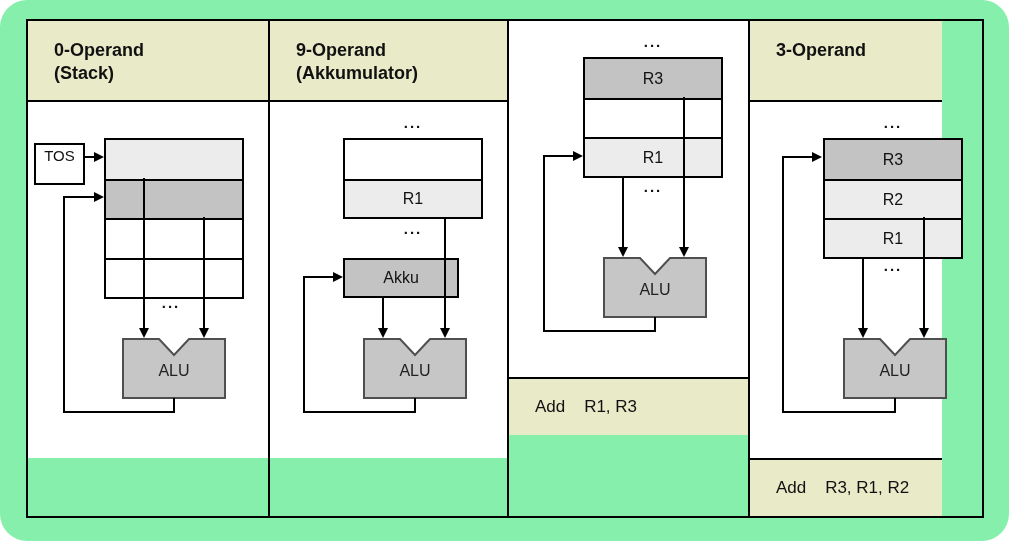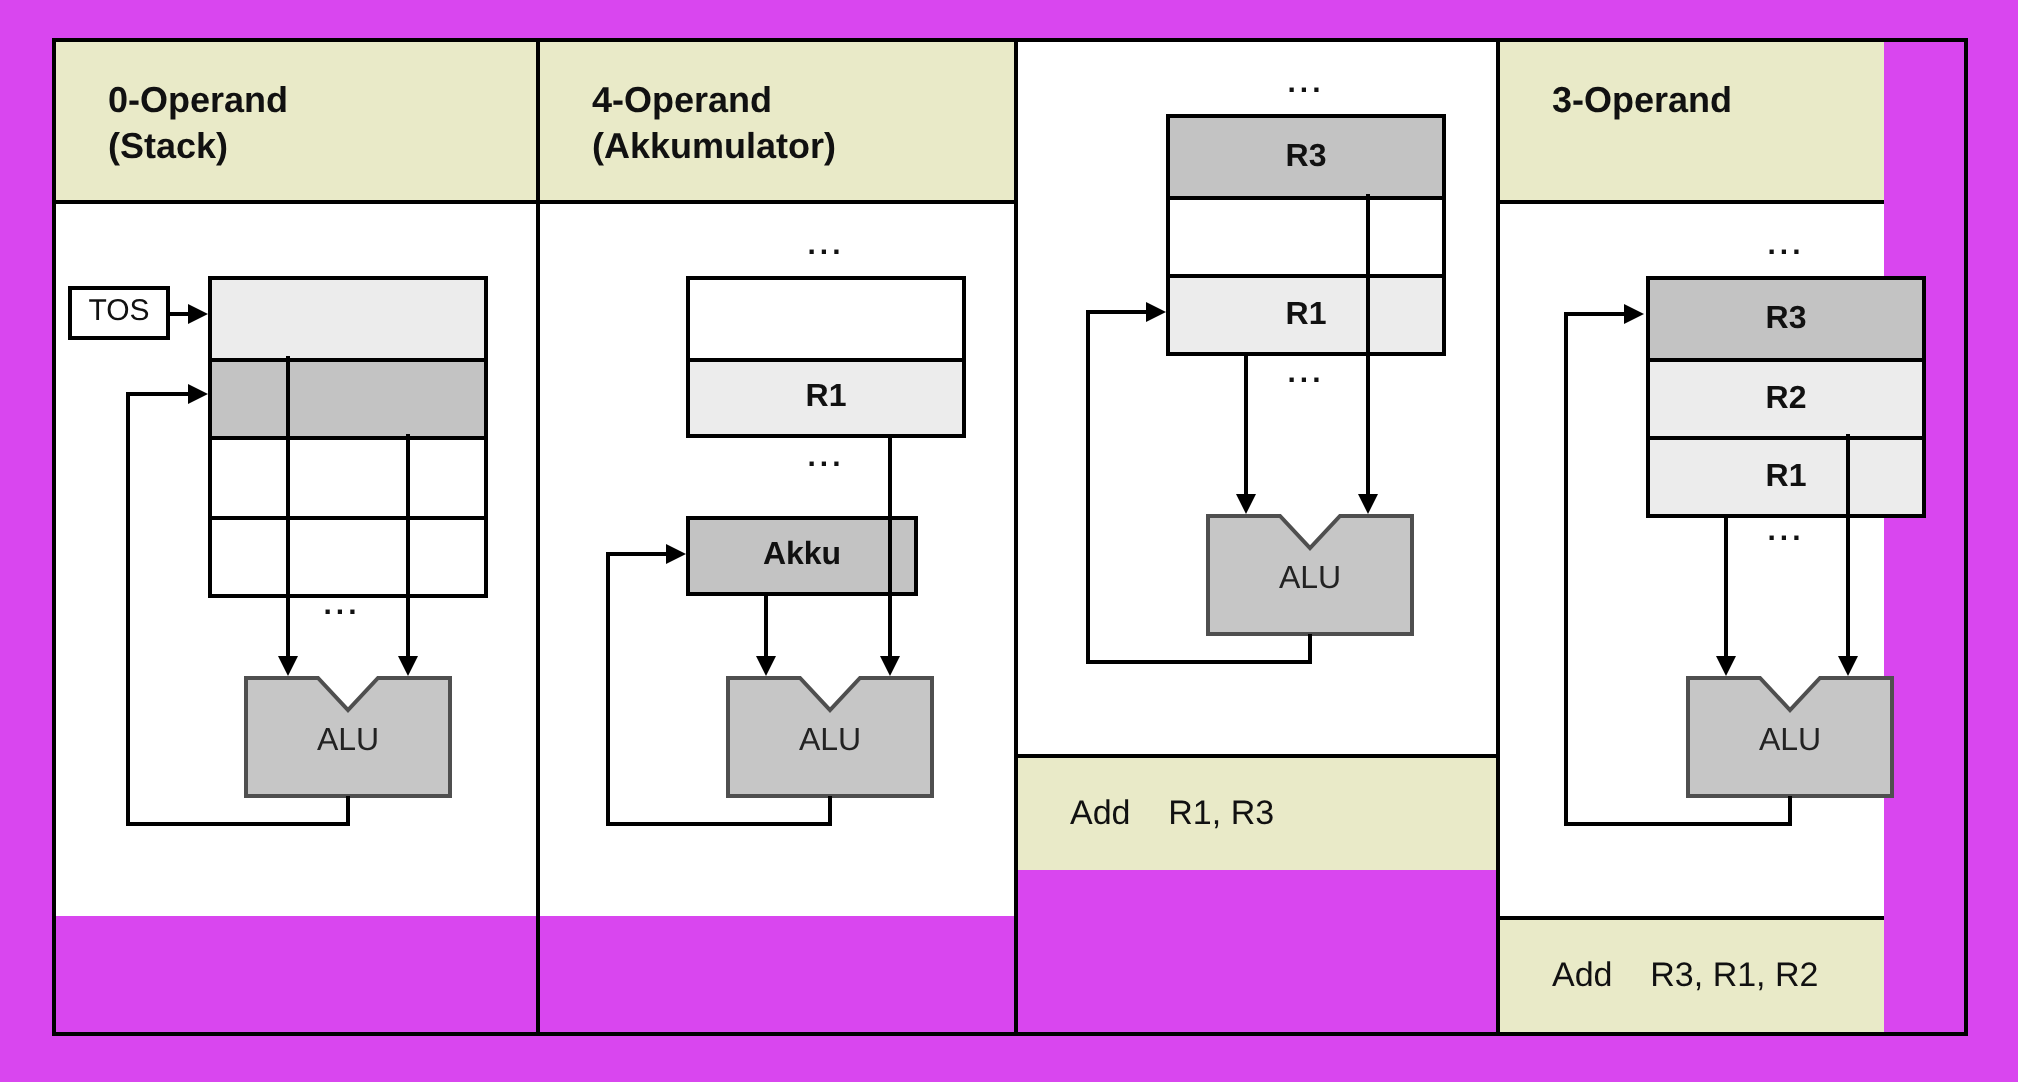--- a/index.html
+++ b/index.html
@@ -1,43 +1,43 @@
 <!DOCTYPE html>
 <html><head>
 <meta charset="utf-8">
 <style>
   html,body{margin:0;padding:0;background:#fff;}
-  .page{position:relative;width:1009px;height:541px;background:#d946ef;
-        font-family:"Liberation Sans","DejaVu Sans",sans-serif;color:#111;overflow:hidden;}
+  .page{position:relative;width:1009px;height:541px;background:#86efac;
+        font-family:"Liberation Sans","DejaVu Sans",sans-serif;color:#111;overflow:hidden;border-radius:27px;}
   .tbl{position:absolute;left:26px;top:19px;width:958px;height:499px;
        border:2px solid #000;box-sizing:border-box;display:flex;}
   .col{box-sizing:border-box;display:flex;flex-direction:column;}
   .col.bdr{border-right:2px solid #000;}
   .hdr{height:81px;box-sizing:border-box;border-bottom:2px solid #000;background:#e9eac8;
        padding:18px 8px 0 26px;font-weight:bold;font-size:18px;line-height:23px;}
   .dia{position:relative;height:356px;background:#fff;}
   .ftr{height:58px;box-sizing:border-box;border-top:2px solid #000;background:#e9eac8;
        display:flex;align-items:center;padding-left:26px;font-size:17px;white-space:pre;}
   
   .vl{position:absolute;width:2px;background:#000;}
   .hl{position:absolute;height:2px;background:#000;}
   .arrd{position:absolute;width:0;height:0;border-left:5px solid transparent;
         border-right:5px solid transparent;border-top:10px solid #000;}
   .arrr{position:absolute;width:0;height:0;border-top:5px solid transparent;
         border-bottom:5px solid transparent;border-left:10px solid #000;}
   .dots{position:absolute;font-weight:bold;font-size:15px;letter-spacing:2px;
         text-align:center;color:#111;}
   .regbox{position:absolute;border:2px solid #000;box-sizing:border-box;background:#fff;}
   .regrow{box-sizing:border-box;text-align:center;font-size:16px;color:#111;
-          display:flex;align-items:center;justify-content:center;font-weight:bold;}
+          display:flex;align-items:center;justify-content:center;}
   .regrow + .regrow{border-top:2px solid #000;}
   .sh-light{background:#ececec;}
   .sh-dark{background:#c3c3c3;}
   .sh-white{background:#ffffff;}
-  .tosbox{position:absolute;left:6px;top:41px;width:51px;height:27px;border:2px solid #000;
+  .tosbox{position:absolute;left:6px;top:41px;width:51px;height:42px;border:2px solid #000;
           box-sizing:border-box;background:#fff;text-align:center;font-size:15px;line-height:22px;}
   .alu{position:absolute;width:104px;height:61px;}
   .alulabel{position:absolute;width:104px;text-align:center;top:24px;font-size:16px;color:#222;}
 </style>
 </head>
 <body>
 
 <div class="page">
   <div class="tbl">
 
@@ -74,21 +74,21 @@
         <div class="vl" style="left:145px;top:296px;height:15px"></div>
         <div class="hl" style="left:35px;top:309px;width:112px"></div>
         <div class="vl" style="left:35px;top:95px;height:216px"></div>
         <div class="hl" style="left:35px;top:94px;width:31px"></div>
         <div class="arrr" style="left:66px;top:90px"></div>
       </div>
     </div>
 
     <div class="col bdr" style="width:239px">
       <div class="hdr">
-        <div>4-Operand</div>
+        <div>9-Operand</div>
         <div>(Akkumulator)</div>
       </div>
       <div class="dia">
         <div class="dots" style="left:73px;top:12px;width:140px">...</div>
 
         <div class="regbox" style="left:73px;top:36px;width:140px;height:81px">
           <div class="regrow sh-white" style="height:39px"></div>
           <div class="regrow sh-light" style="height:38px">R1</div>
         </div>
         <div class="dots" style="left:73px;top:118px;width:140px">...</div>

